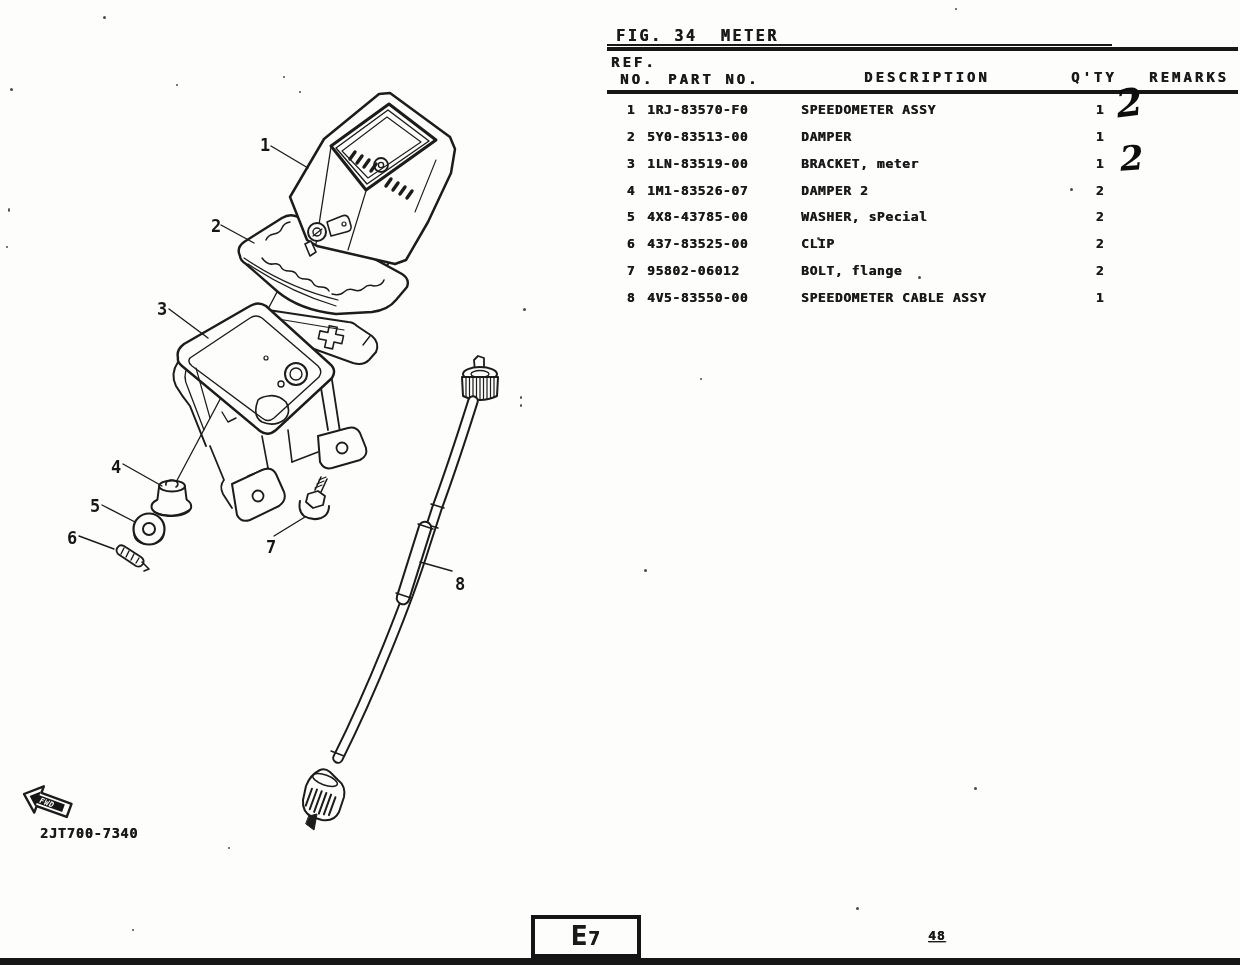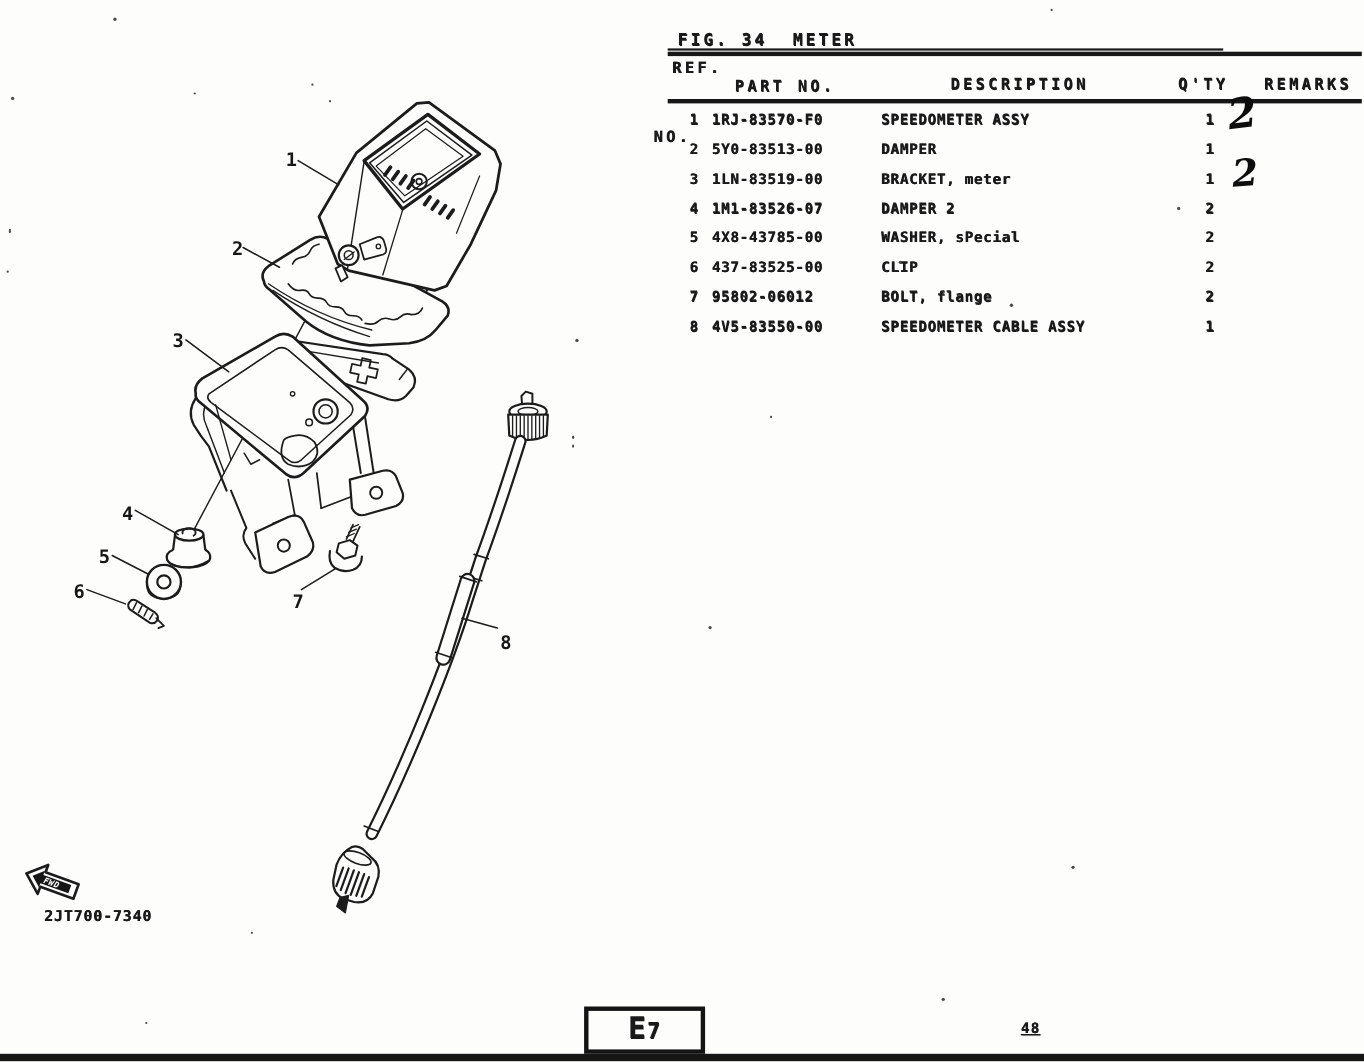--- a/index.html
+++ b/index.html
@@ -12,21 +12,21 @@
   .fig-title{
     position:absolute; left:616px; top:12px;
     font-size:15px; font-weight:bold; letter-spacing:2.6px; white-space:pre;margin-top:15px;
   }
   .rule{ position:absolute; background:#171717; }
   .rule-top-thin{ left:607px; top:44px; width:505px; height:1.5px; }
   .rule-top{ left:607px; top:47px; width:631px; height:3.5px; }
   .rule-head{ left:607px; top:90px; width:631px; height:3.5px; }
   .hdr{ position:absolute; font-size:14px; font-weight:bold; letter-spacing:3px; white-space:pre; }
   .h-ref1{ left:611px; top:54px; }
-  .h-ref2{ left:594px; top:71px;margin-top:46px; }
+  .h-ref2{ left:620px; top:71px; }
   .h-part{ left:668px; top:71px; }
   .h-desc{ left:864px; top:69px; }
   .h-qty{ left:1071px; top:69px; }
   .h-rem{ left:1149px; top:69px;text-align:center; }
   .rows{ position:absolute; left:607px; top:101px; width:631px; }
   .t-row{ position:relative; height:26.85px; }
   .t-row span{ position:absolute; top:1px; font-size:13px; font-weight:bold; letter-spacing:0.6px; white-space:pre; }
   .c-ref{ left:14px; width:20px; text-align:center; }
   .c-part{ left:40px; }
   .c-desc{ left:194px; }

